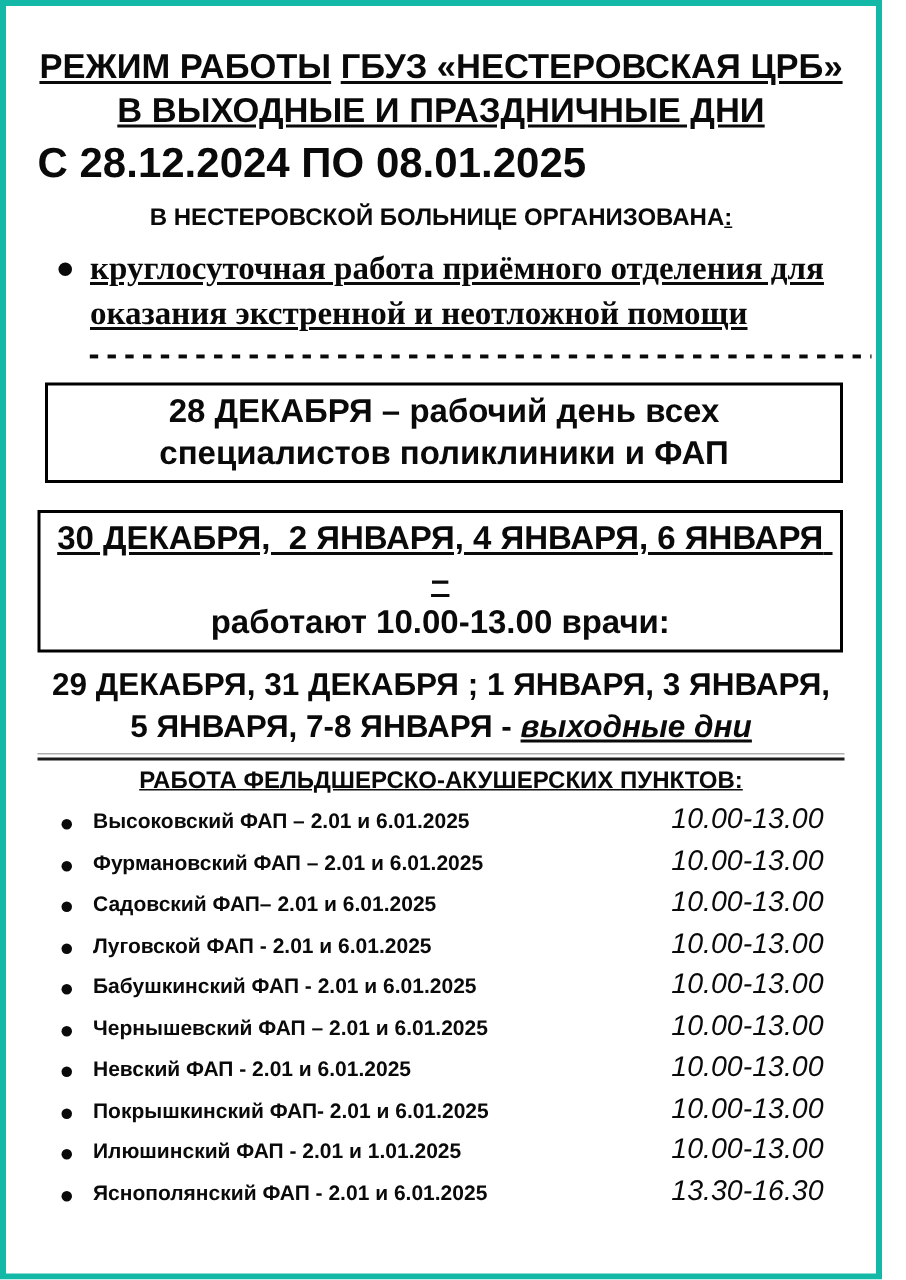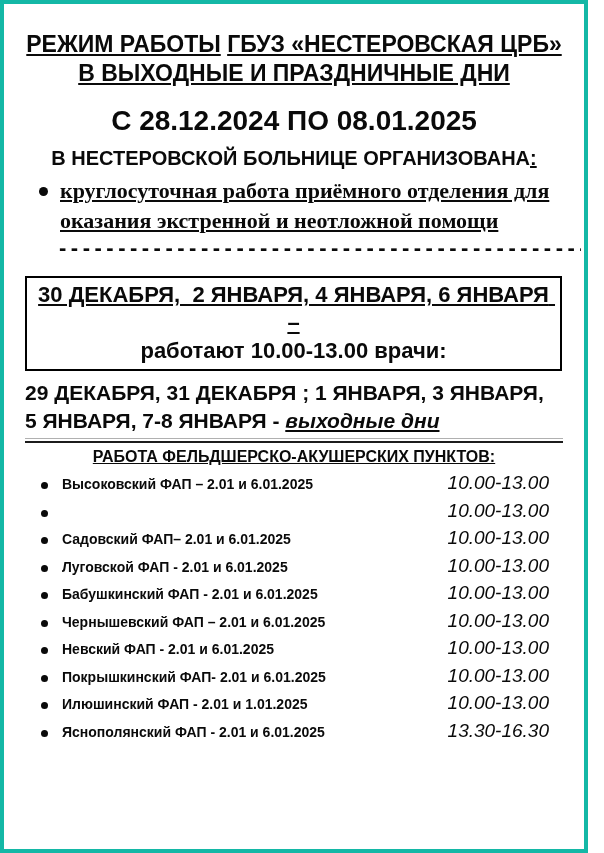--- a/index.html
+++ b/index.html
@@ -6,40 +6,40 @@
   html,body { background:#fff; }
   body { font-family:"Liberation Sans","DejaVu Sans",sans-serif; color:#0a0a0a; }
   .sheet{
     width:588px; height:853px; background:#ffffff;
     border:4px solid #14b8a6; padding:26px 21px 0 21px;
     overflow:hidden; position:relative;
   }
   
   .title{ text-align:center; font-weight:bold; font-size:23px; line-height:29px; letter-spacing:0px; }
   .title .seg{ text-decoration:underline; }
-  .date-line{ text-align:center; font-weight:bold; font-size:28px; line-height:38px; margin-top:14px; }
-  .org-heading{ text-align:center; font-weight:bold; font-size:20px; line-height:26px; margin-top:5px; }
+  .date-line{ font-weight:bold; font-size:28px; line-height:38px; margin-top:2px; }
+  .org-heading{ text-align:center; font-weight:bold; font-size:16px; line-height:26px; margin-top:5px; }
   .org-heading .colon{ text-decoration:underline; }
   
   .main-bullet{ display:flex; margin:5px 6px 0 14px; }
   .dot{ width:9px; height:9px; border-radius:50%; background:#0a0a0a; flex:0 0 9px; margin:11px 12px 0 0; }
   .main-bullet .txt{ font-weight:bold; font-size:22px; line-height:30px; text-decoration:underline;font-family:Liberation Serif, serif; }
   
   .dashes{
     margin:2px 0 0 34px; font-weight:bold; font-size:22px; line-height:20px;
     letter-spacing:4.5px; white-space:nowrap; overflow:hidden; width:522px;
   }
   
   .box{ border:2px solid #000; text-align:center; font-weight:bold; font-size:22px; line-height:28px; padding:3px 4px 4px; }
   .box1{ margin:9px 1px 0 5px; }
   .box2{ margin:18px 1px 0 0;text-align:center; }
   .box .u{ text-decoration:underline; }
   .prewrap{ white-space:pre-wrap; }
   
-  .weekend{ text-align:left; font-weight:bold; font-size:21px; line-height:28px; margin-top:8px; }
+  .weekend{ text-align:center; font-weight:bold; font-size:21px; line-height:28px; margin-top:8px; }
   .weekend .hl{ font-style:italic; text-decoration:underline; }
   
   .double-rule{ margin-top:3px; height:5px; border-top:1px solid #b0b0b0; border-bottom:2px solid #1c1c1c; }
   
   .fap-heading{ text-align:center; font-weight:bold; font-size:16px; line-height:26px; text-decoration:underline; margin-top:1px; }
   .fap-list{ margin:2px 14px 0 16px; }
   .fap-row{ display:flex; align-items:baseline; height:27.5px; }
   .fap-row .dot2{ width:7px; height:7px; border-radius:50%; background:#0a0a0a; flex:0 0 7px; margin:0 14px 0 0; align-self:center; }
   .fap-row .name{ font-weight:bold; font-size:14px; white-space:nowrap; }
   .fap-row .spacer{ flex:1; }
@@ -58,20 +58,24 @@
 
   <div class="org-heading"><span>В НЕСТЕРОВСКОЙ БОЛЬНИЦЕ ОРГАНИЗОВАНА</span><span class="colon">:</span></div>
 
   <div class="main-bullet">
     <span class="dot"></span>
     <span class="txt">круглосуточная работа приёмного отделения для оказания экстренной и неотложной помощи</span>
   </div>
 
   <div class="dashes">---------------------------------------------</div>
 
+  <div class="box box1">
+    <div>28 ДЕКАБРЯ – рабочий день всех</div>
+    <div>специалистов поликлиники и ФАП</div>
+  </div>
 
   <div class="box box2">
     <div class="u prewrap">30 ДЕКАБРЯ,  2 ЯНВАРЯ, 4 ЯНВАРЯ, 6 ЯНВАРЯ –</div>
     <div>работают 10.00-13.00 врачи:</div>
   </div>
 
   <div class="weekend">
     <div>29 ДЕКАБРЯ, 31 ДЕКАБРЯ ; 1 ЯНВАРЯ, 3 ЯНВАРЯ,</div>
     <div><span>5 ЯНВАРЯ, 7-8 ЯНВАРЯ - </span><span class="hl">выходные дни</span></div>
   </div>
@@ -82,20 +86,21 @@
 
   <div class="fap-list">
     <div class="fap-row">
         <span class="dot2"></span>
         <span class="name">Высоковский ФАП – 2.01 и 6.01.2025</span>
         <span class="spacer"></span>
         <span class="time">10.00-13.00</span>
       </div>
     <div class="fap-row">
         <span class="dot2"></span>
+        <span class="name">Фурмановский ФАП – 2.01 и 6.01.2025</span>
         <span class="spacer"></span>
         <span class="time">10.00-13.00</span>
       </div>
     <div class="fap-row">
         <span class="dot2"></span>
         <span class="name">Садовский ФАП– 2.01 и 6.01.2025</span>
         <span class="spacer"></span>
         <span class="time">10.00-13.00</span>
       </div>
     <div class="fap-row">

